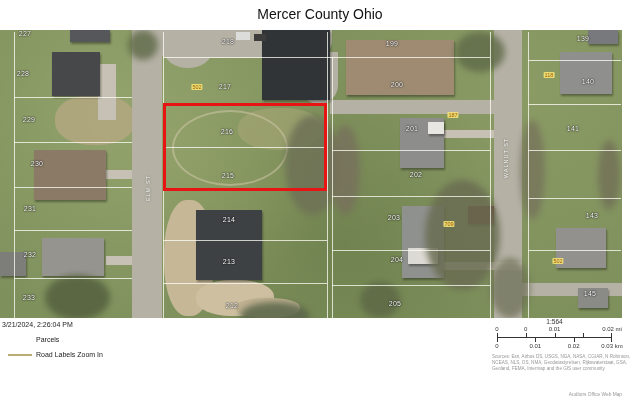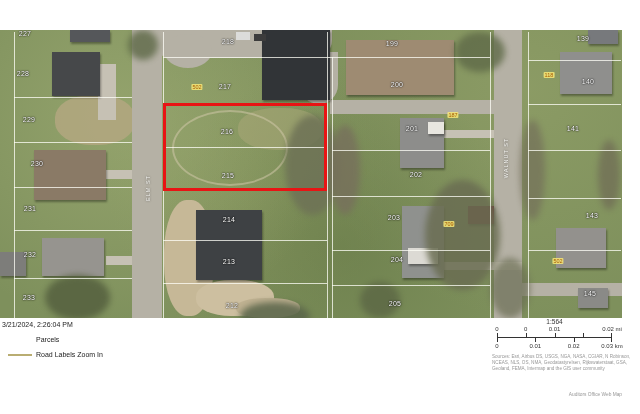--- a/index.html
+++ b/index.html
@@ -55,20 +55,21 @@
   .slab{position:absolute;transform:translateX(-50%);font-size:6px;color:#333;white-space:nowrap;}
   .attrib{position:absolute;left:492px;top:36px;width:140px;font-size:4.6px;
           line-height:1.35;color:#979797;}
   .credit{position:absolute;left:492px;top:74px;width:130px;text-align:right;
           font-size:4.8px;color:#979797;}
 </style>
 </head>
 <body>
 
 <div class="page">
+  <div class="title">Mercer County Ohio</div>
 
   <div class="map">
 
     <div class="d dirt" style="left:55px;top:65px;width:80px;height:50px;background:#b3a780;opacity:.85"></div>
     <div class="d dirt" style="left:164px;top:170px;width:50px;height:116px;background:#c6b897"></div>
     <div class="d dirt" style="left:196px;top:250px;width:78px;height:36px;background:#cdbfa0"></div>
     <div class="d dirt" style="left:238px;top:78px;width:84px;height:42px;background:rgba(170,168,120,.55)"></div>
     <div class="d dirt" style="left:236px;top:268px;width:64px;height:20px;background:#bfb191"></div>
     <div class="d track" style="left:172px;top:80px;width:112px;height:72px;border:2px solid rgba(208,198,168,.55)"></div>
 

